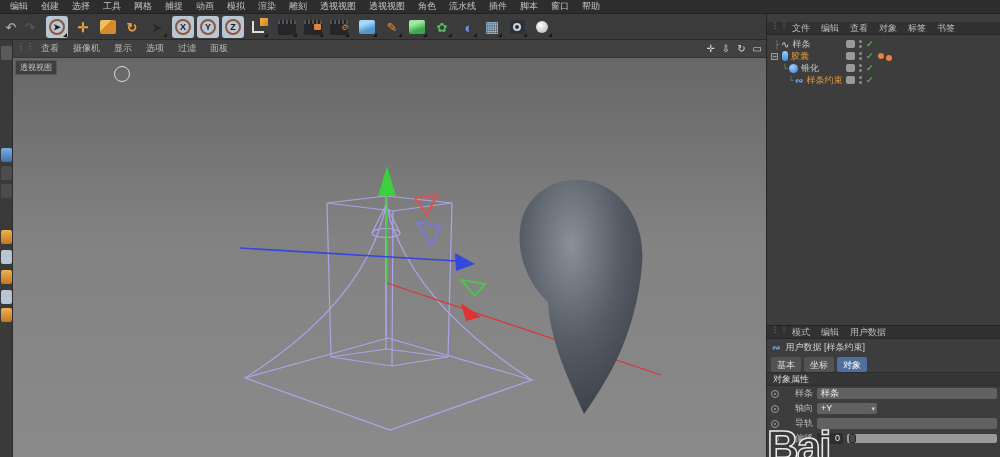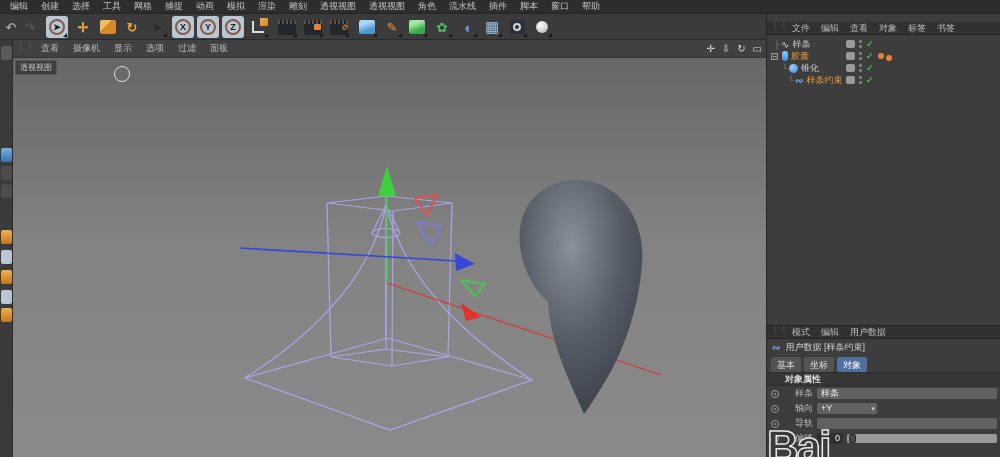--- a/index.html
+++ b/index.html
@@ -71,21 +71,21 @@
   .ball{ width:9px; height:9px; background:radial-gradient(circle at 35% 30%, #9fd0ff, #3a7fd0); border-radius:50%;}
   .squig{ color:#d8dde2; font-size:10px; }
   .wrapic{ color:#7aa8e8; font-size:10px; font-weight:bold;}
   
   .am{ border-top:1px solid #232323; }
   .am-title{ height:17px; display:flex; align-items:center; gap:5px; padding-left:5px; color:#d0d0d0; background:#3d3d3d;}
   .am-tabs{ height:16px; display:flex; gap:3px; padding:1px 0 0 4px;}
   .am-tab{ background:#535353; color:#dedede; border-radius:2px; padding:2px 6px; font-size:9px;}
   .am-tab.active{ background:#4f6f9e; color:#fff;}
   .am-section{ height:14px; background:#363636; border-top:1px solid #2c2c2c; border-bottom:1px solid #2c2c2c;
-    display:flex; align-items:center; padding-left:18px; color:#dcdcdc; font-weight:bold;text-align:center;}
+    display:flex; align-items:center; padding-left:6px; color:#dcdcdc; font-weight:normal;text-align:center;}
   .arow{ height:15px; display:flex; align-items:center; padding-left:4px; gap:4px; color:#bdbdbd;}
   .kf{ width:8px; height:8px; border:1px solid #9a9a9a; border-radius:50%; position:relative;}
   .kf:after{ content:""; position:absolute; left:2px; top:2px; width:2px; height:2px; border-radius:50%; background:#9a9a9a;}
   .alabel{ width:30px; text-align:right; }
   .linkfield{ flex:1; height:11px; background:#616161; border-radius:2px; margin-right:3px;
     color:#eee; padding:0 4px; font-size:9px; line-height:11px;}
   .linkfield.empty{ background:#616161;}
   .dropfield{ width:60px; height:11px; background:#616161; border-radius:2px; color:#eee;
     padding:0 4px; font-size:9px; line-height:11px; position:relative;}
   .dropfield:after{ content:"▾"; position:absolute; right:2px; top:0; font-size:7px; color:#ccc;}

